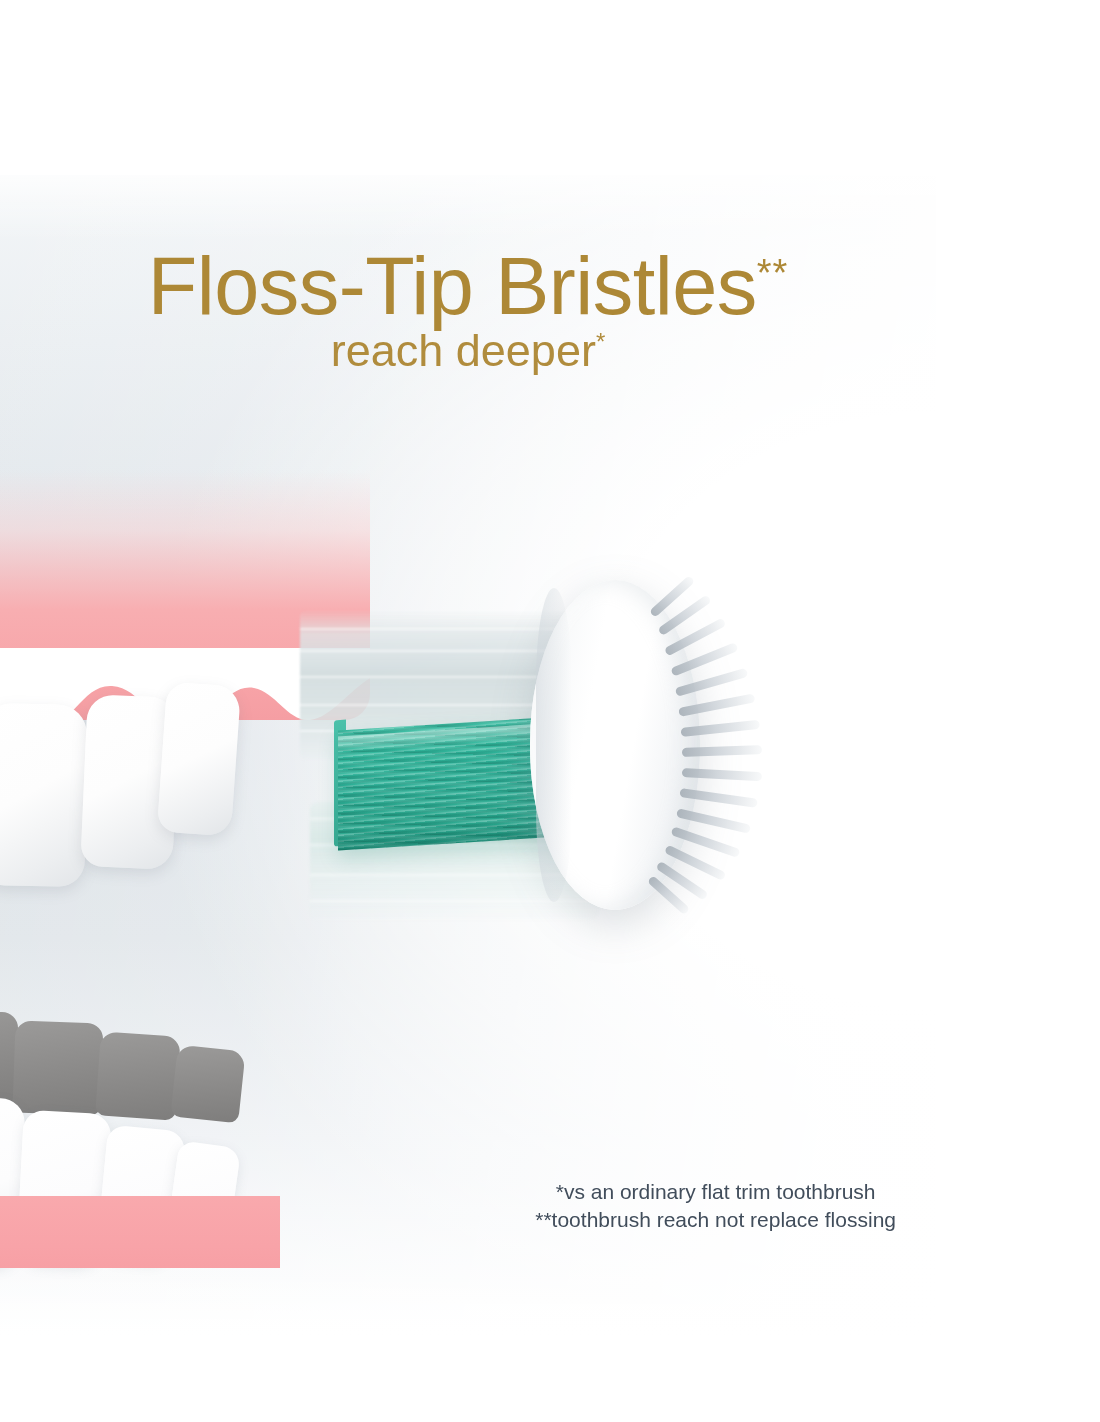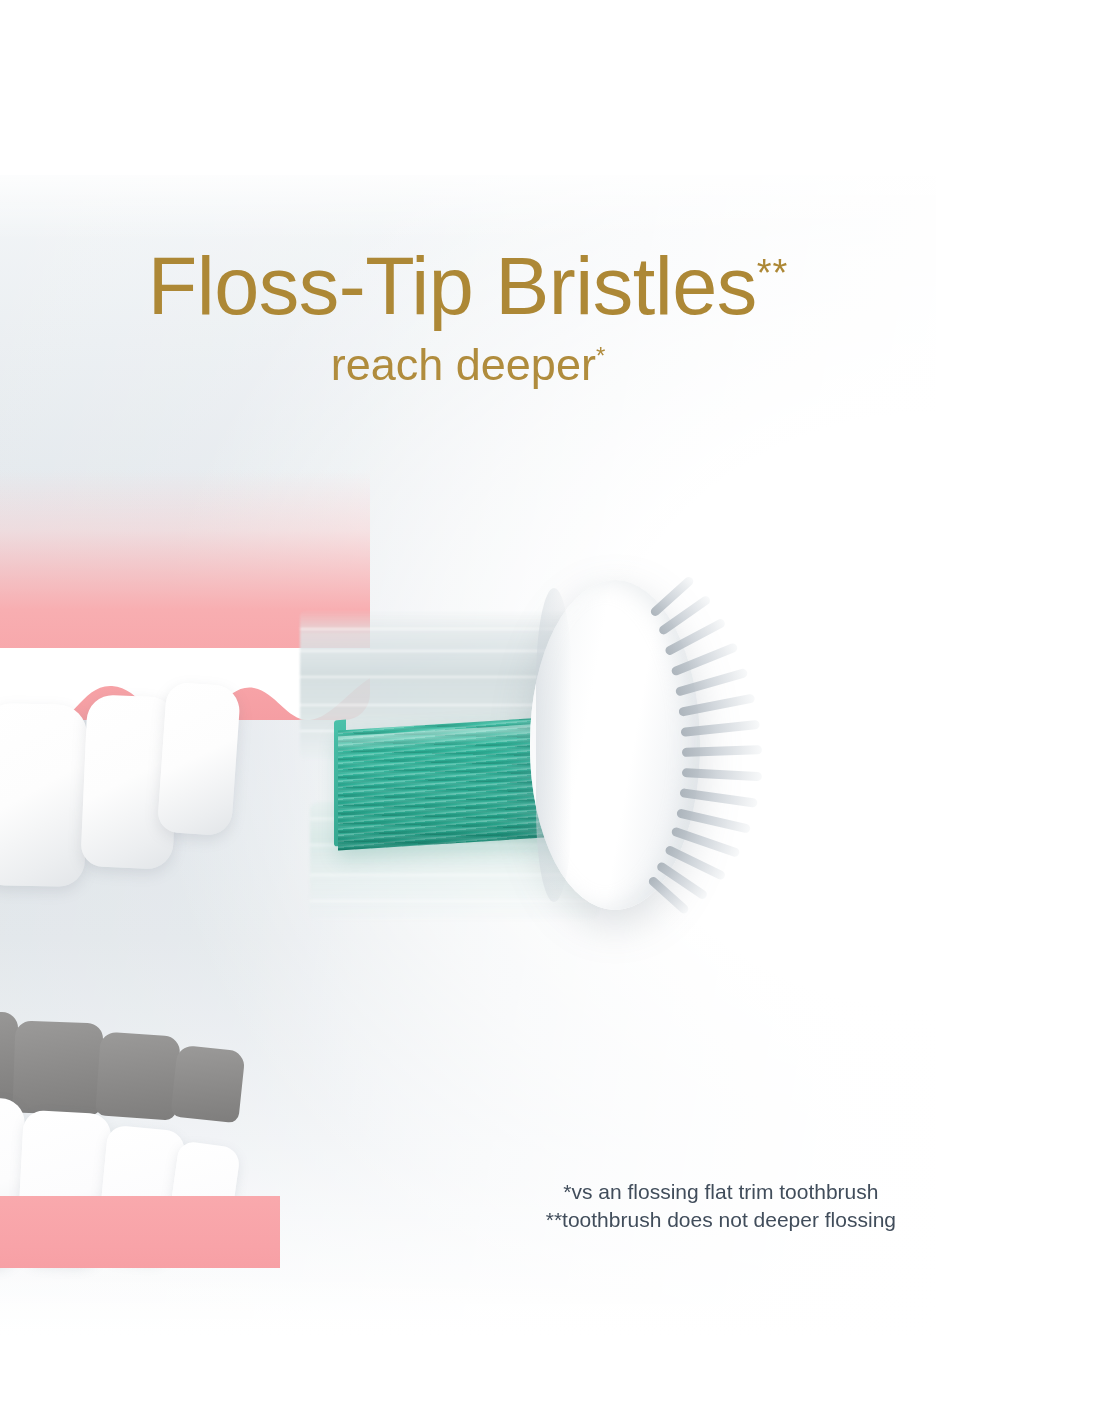--- a/index.html
+++ b/index.html
@@ -67,21 +67,20 @@
     letter-spacing:-0.5px;
     color:#ad8836;
     white-space:nowrap;
   }
   .h1 .sup{
     font-size:38px;
     vertical-align:super;
     letter-spacing:1px;
   }
   .sub{
-    margin-top:14px;
     color:#b08c3d;
     font-weight:300;
   }
   .sub-l1{
     font-size:45px;
     line-height:1.08;
     white-space:nowrap;
   }
   .sub-l1 .sup{
     font-size:24px;
@@ -403,17 +402,17 @@
   </div>
 
   <div class="headings">
     <div class="h1"><span>Floss-Tip Bristles</span><span class="sup">**</span></div>
     <div class="sub">
       <div class="sub-l1"><span>reach deeper</span><span class="sup">*</span></div>
     </div>
   </div>
 
   <div class="footnotes">
-    <div>*vs an flossing flat trim toothbrush</div>
-    <div>**toothbrush does not deeper flossing</div>
+    <div>*vs an ordinary flat trim toothbrush</div>
+    <div>**toothbrush reach not replace flossing</div>
   </div>
 
 </div>
 
 </body></html>

